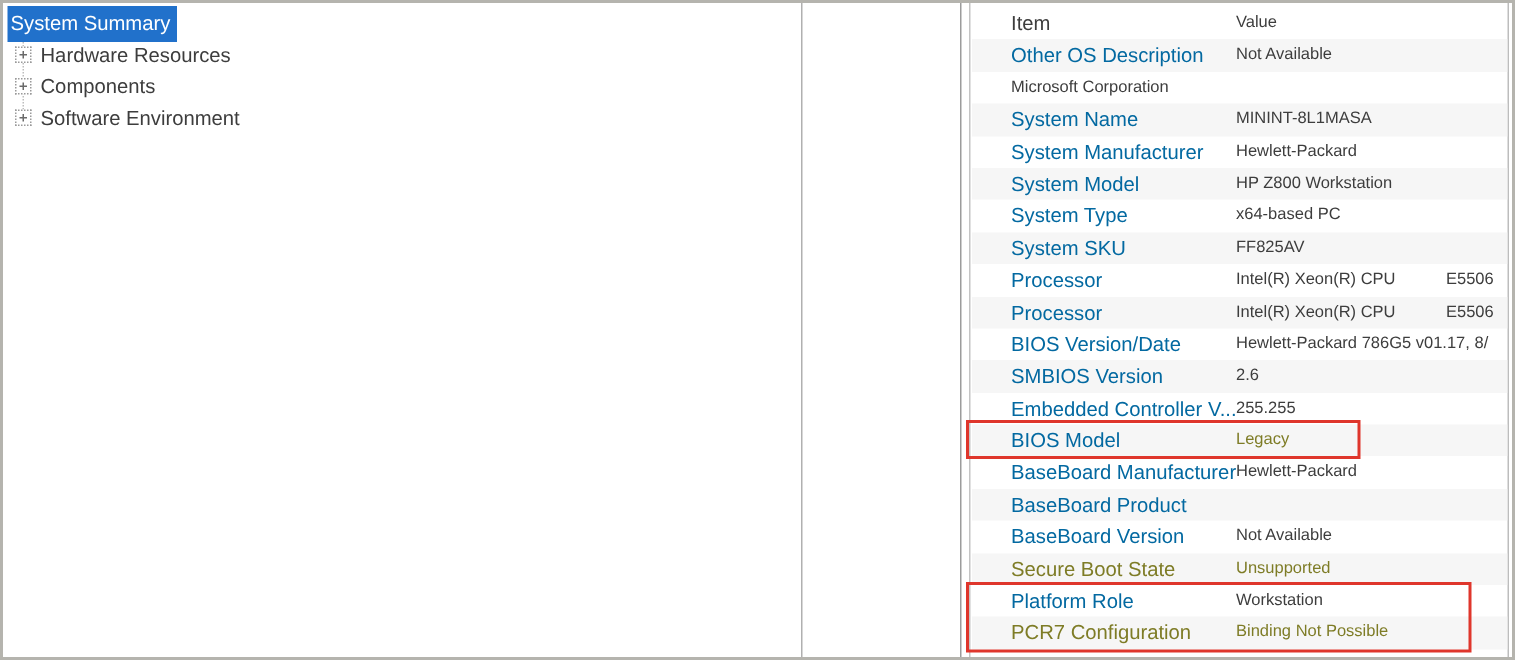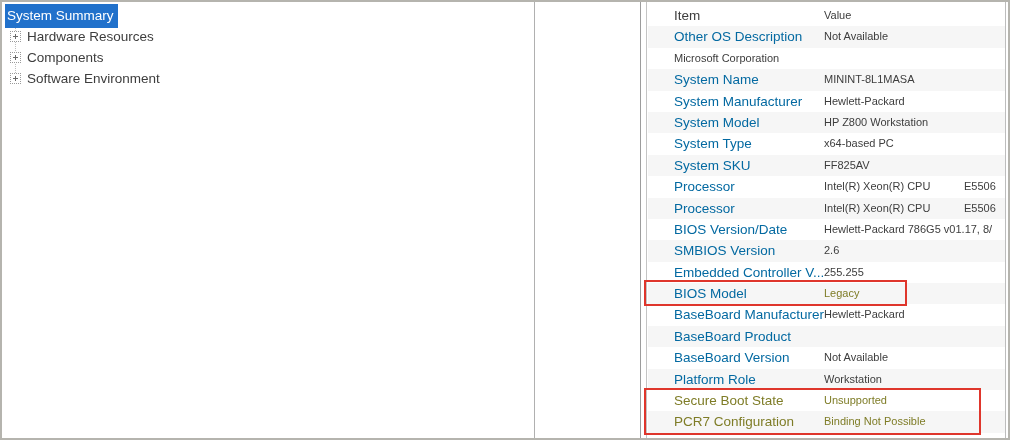--- a/index.html
+++ b/index.html
@@ -150,26 +150,26 @@
           <span class="value">Hewlett-Packard</span>
         </div>
         <div class="lv-row">
           <span class="item">BaseBoard Product</span>
         </div>
         <div class="lv-row">
           <span class="item">BaseBoard Version</span>
           <span class="value">Not Available</span>
         </div>
         <div class="lv-row">
+          <span class="item olive">Secure Boot State</span>
+          <span class="value olive">Unsupported</span>
+        </div>
+        <div class="lv-row">
           <span class="item">Platform Role</span>
           <span class="value">Workstation</span>
-        </div>
-        <div class="lv-row">
-          <span class="item olive">Secure Boot State</span>
-          <span class="value olive">Unsupported</span>
         </div>
         <div class="lv-row">
           <span class="item olive">PCR7 Configuration</span>
           <span class="value olive">Binding Not Possible</span>
         </div>
       </div>
     </div>
 
     <div class="anno anno-bios"></div>
     <div class="anno anno-secure"></div>

